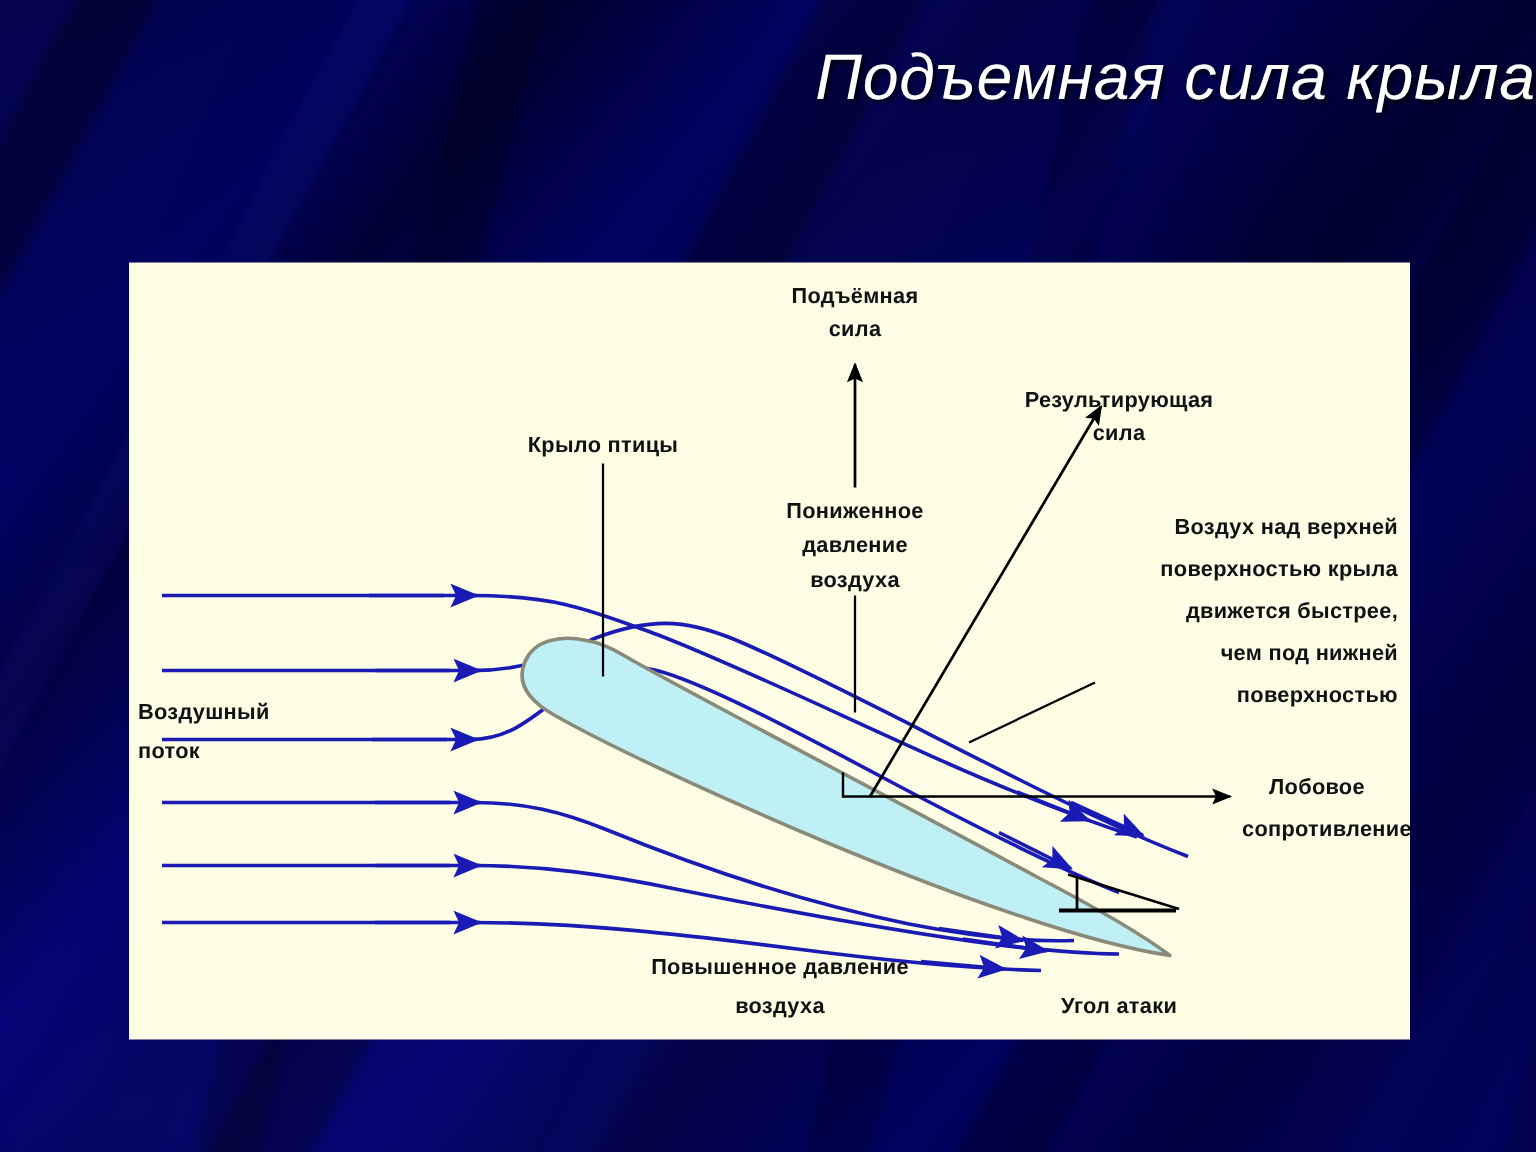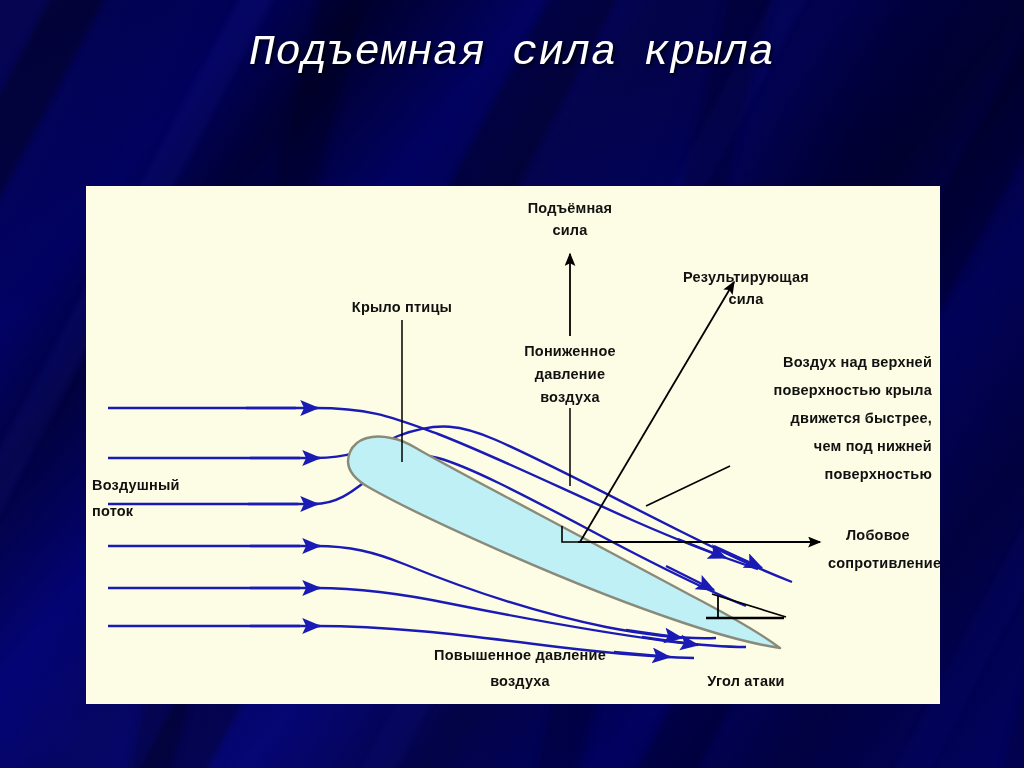--- a/index.html
+++ b/index.html
@@ -63,34 +63,34 @@
         rgba(0,0,0,.18) 58.5% 61%, transparent 61.5% 90%,
         rgba(0,0,0,.16) 90.5% 93%, transparent 93.5% 100%);
     filter: blur(3px);
   }
 
   #title {
     position: absolute;
     left: 0;
     top: 28px;
     width: 1024px;
-    text-align: center;
-    font-family: Liberation Mono, monospace;
+    text-align: right;
+    font-family: Liberation Sans, sans-serif;
     font-style: italic;
     font-size: 43px;
     color: #ffffff;
     letter-spacing: .5px;
     text-shadow: 2px 2px 3px rgba(0,0,0,.75);
     white-space: nowrap;
   }
 
   #panel {
     position: absolute;
     left: 86px;
-    top: 186px;
+    top: 175px;
     width: 854px;
     height: 518px;
     background: #fdfce4;
     overflow: hidden;
   }
 
   #panel svg {
     display: block;
     width: 854px;
     height: 518px;

